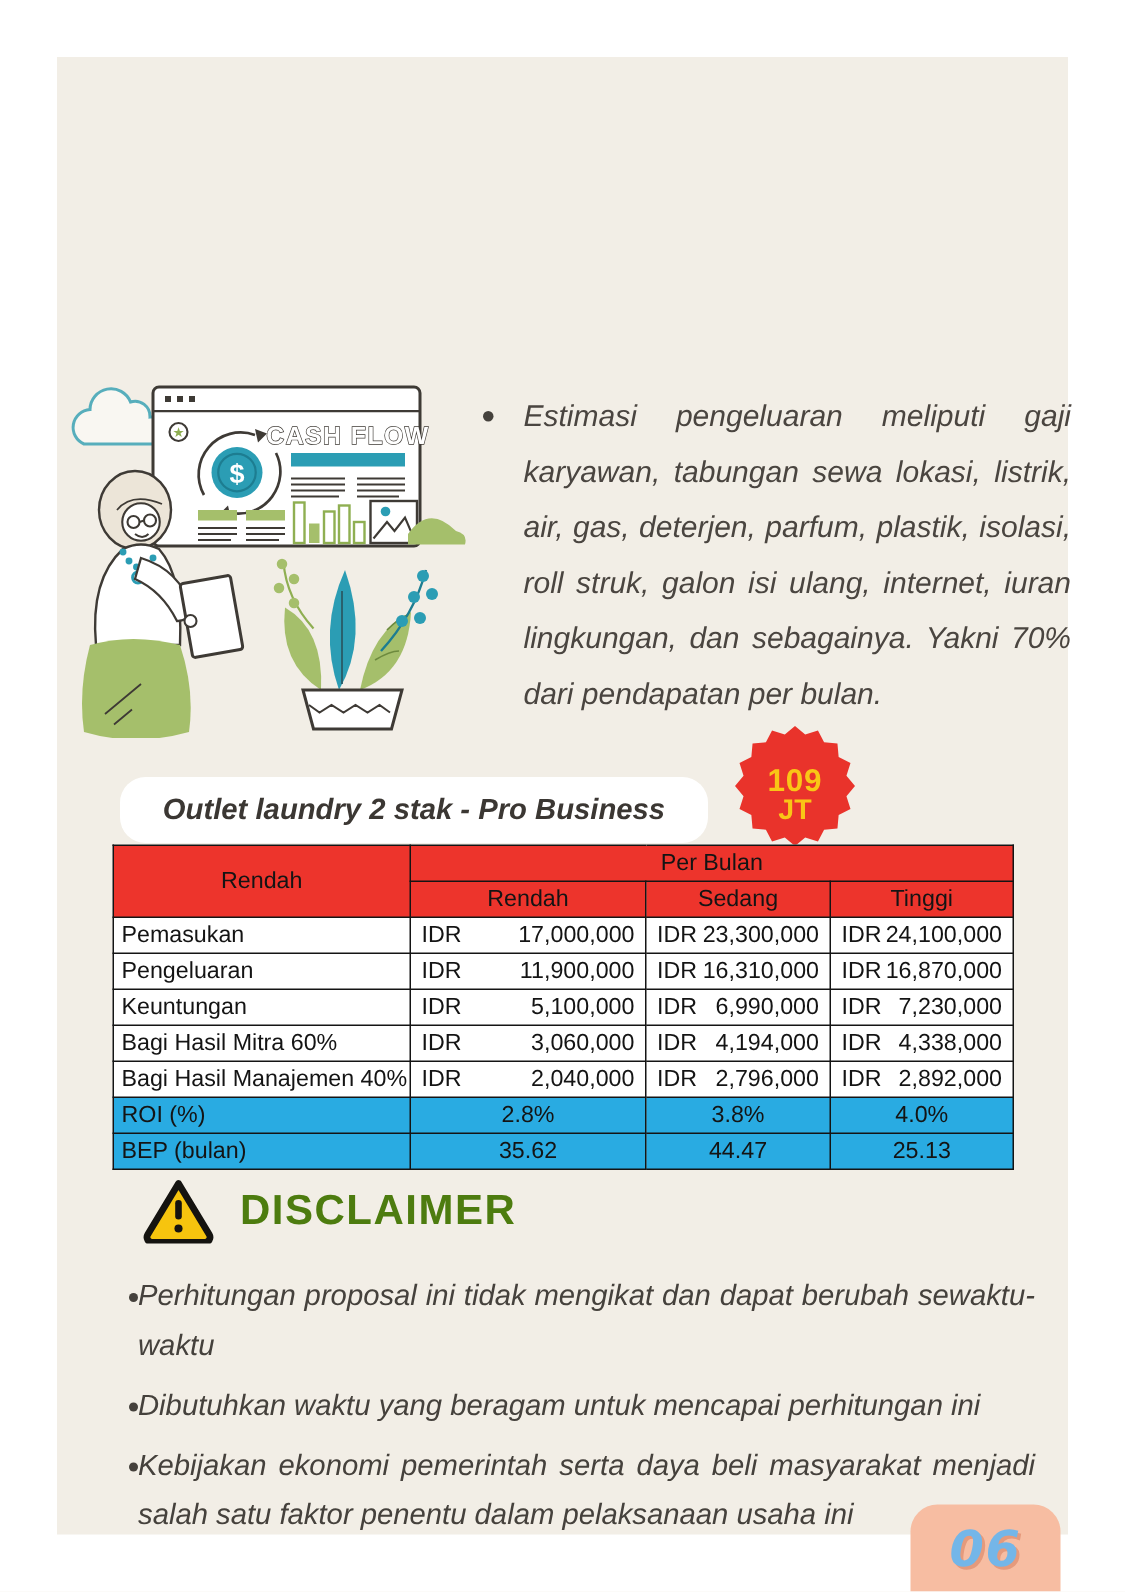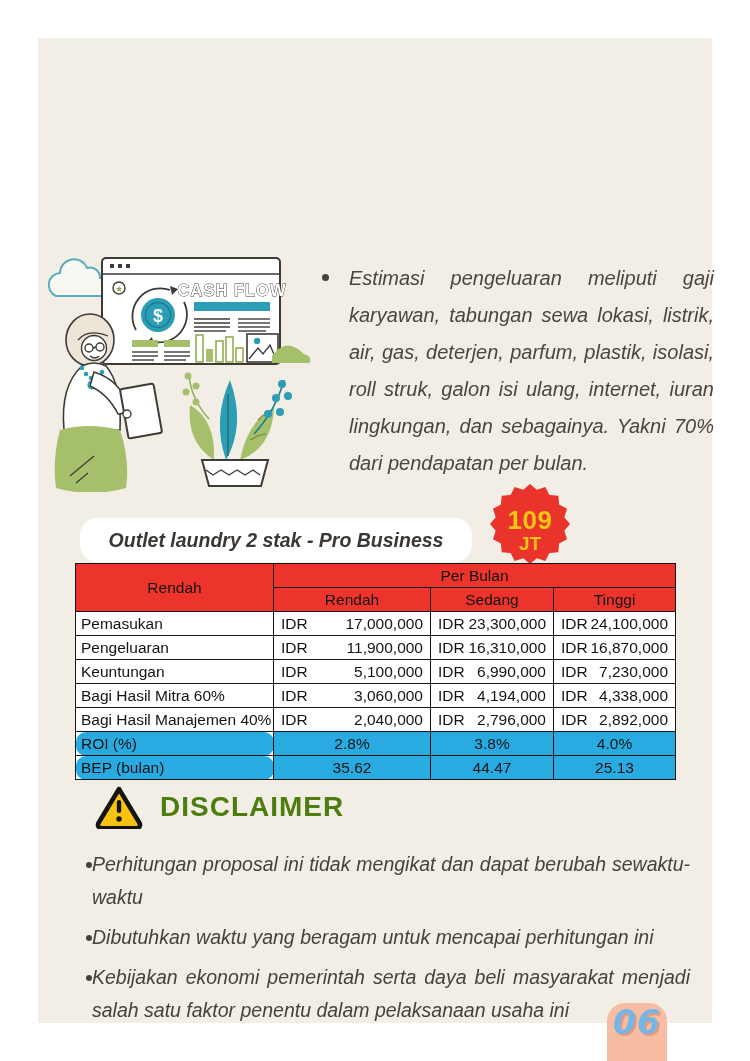--- a/index.html
+++ b/index.html
@@ -36,46 +36,46 @@
     display:flex; align-items:center; justify-content:center;
     font-style:italic; font-weight:700; font-size:19.5px; color:#3b3733;
   }
   .badge { position:absolute; left:452px; top:446px; width:80px; height:80px; }
   .badge svg { position:absolute; left:0; top:0; }
   .badge .txt {
     position:absolute; left:0; top:0; width:80px; height:80px;
     display:flex; flex-direction:column; align-items:center; justify-content:center;
     color:#f9c616; font-weight:800; line-height:1.02;
   }
-  .badge .l1 { font-size:26px; letter-spacing:0.5px;margin-top:12px; }
+  .badge .l1 { font-size:21px; letter-spacing:0.5px;margin-top:12px; }
   .badge .l2 { font-size:19px; }
 
   
   .table-wrap { position:absolute; left:37px; top:525px; }
   table { border-collapse:collapse; table-layout:fixed; width:600px; background:#ffffff; color:#141414; }
   td, th { border:1.6px solid #141414; padding:0; height:23px; font-weight:400; font-size:15.5px; }
   th { background:#ed342c; text-align:center; }
-  .label-cell { text-align:left; padding-left:5px;border-radius:10px; }
+  .label-cell { text-align:left; padding-left:5px; }
   .money { display:flex; justify-content:space-between; padding:0 7px; }
   .sum-row td { background:#29abe2; }
   .sum-row .val { text-align:center; }
 
   
   .disc-head { position:absolute; left:56px; top:747px; display:flex; align-items:center; gap:16px; }
   .disc-title { color:#4d7c0f; font-size:28px; font-weight:800; letter-spacing:1px; }
   .disc-list { position:absolute; left:48px; top:810px; width:604px; }
   .disc-item { display:flex; font-style:italic; font-size:19.5px; line-height:33px; color:#45413c; text-align:justify; margin-bottom:7px; }
   .disc-item .dot { width:6px; height:6px; margin-top:14px; }
   .disc-item p { margin:0; }
 
   
   .tab {
-    position:absolute; left:569px; top:965px; width:60px; height:58px;
+    position:absolute; left:569px; top:965px; width:100px; height:58px;
     background:#f7bda2; border-radius:18px 18px 0 0;
-    display:flex; justify-content:center; padding-top:0; box-sizing:border-box;
+    display:flex; justify-content:center; padding-top:10px; box-sizing:border-box;
   }
   .tab .num {
     font-style:italic; font-weight:900; font-size:33px; letter-spacing:1px;
     color:#74b6e8; text-shadow:2px 2px 0 #e59a7c;
     font-family:"DejaVu Sans", sans-serif;
   }
 </style>
 </head>
 <body>
 

